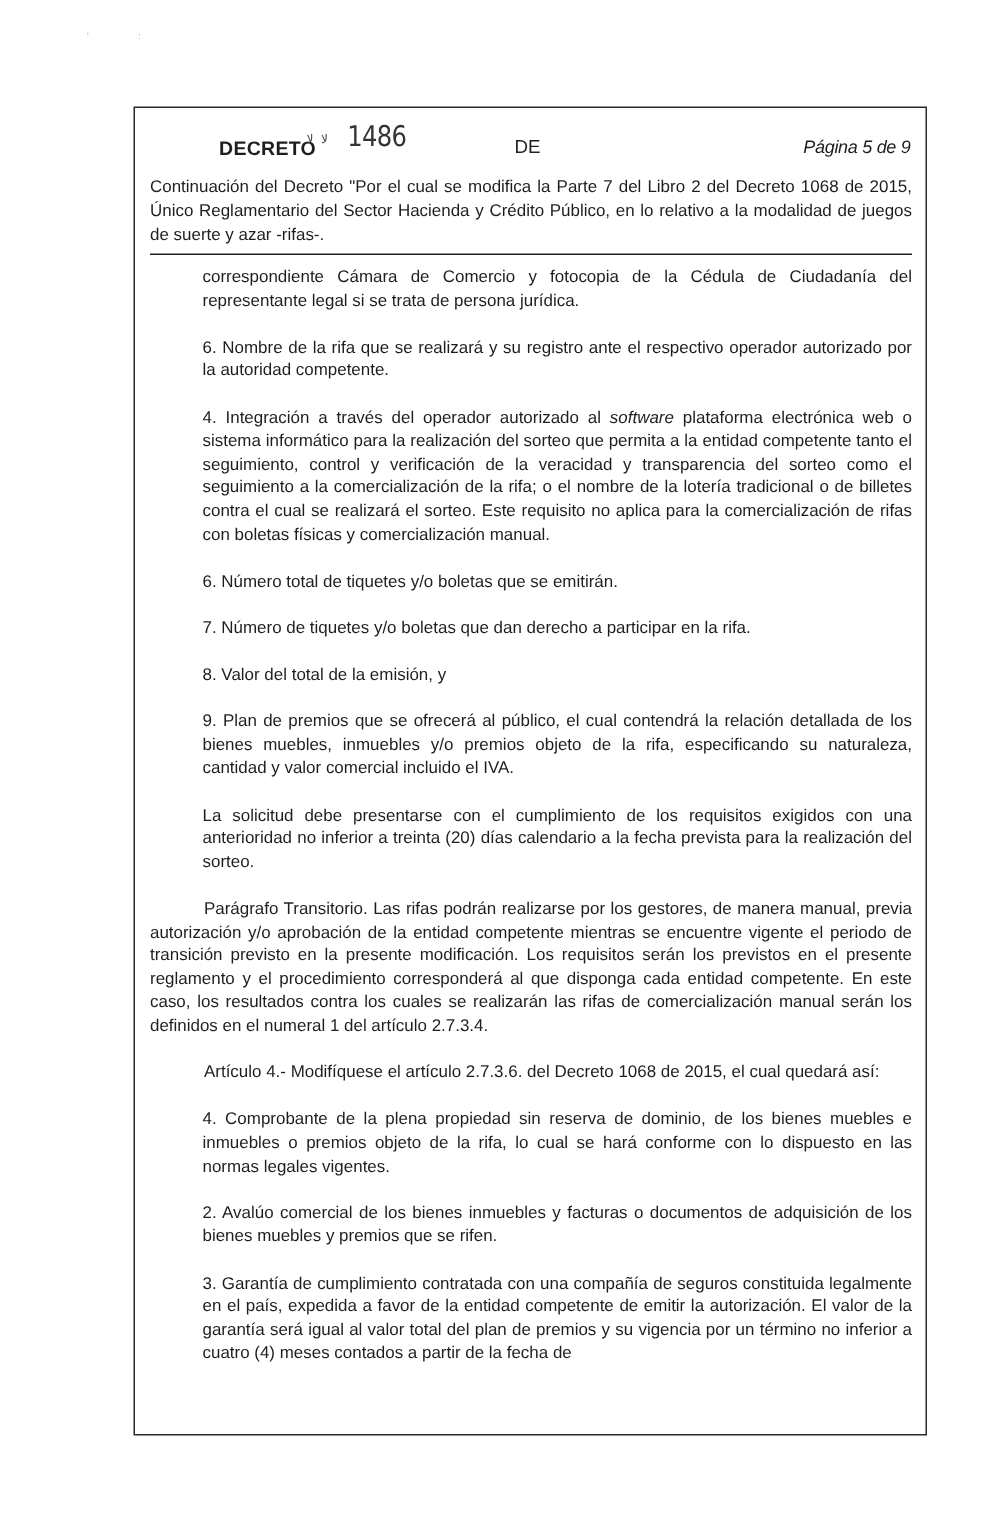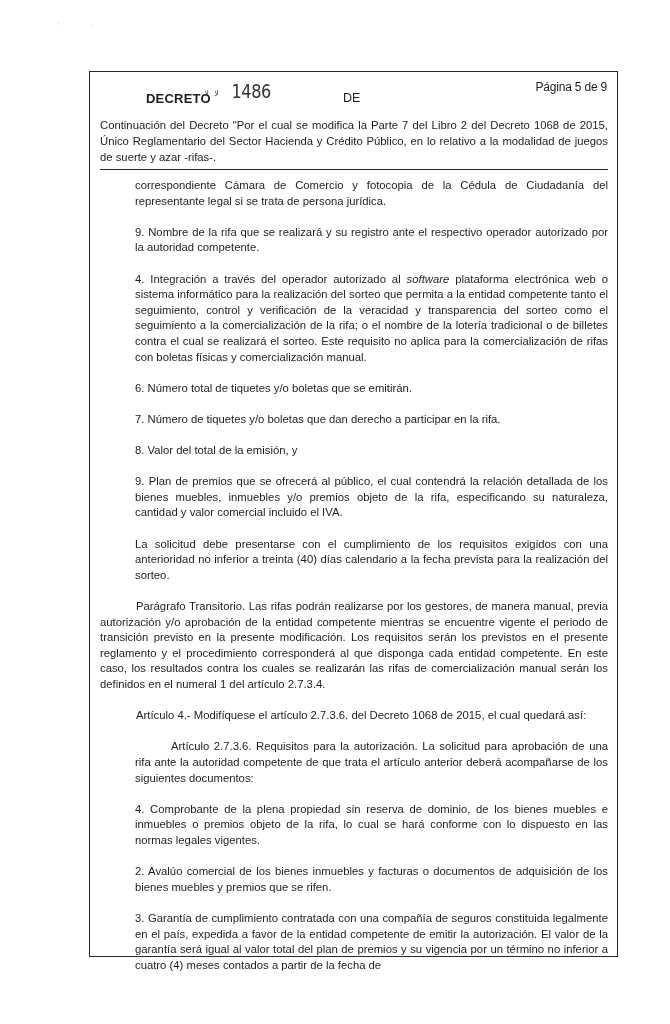--- a/index.html
+++ b/index.html
@@ -6,21 +6,21 @@
   body { width: 670px; height: 1024px; position: relative; overflow: hidden;
          font-family: "Liberation Sans", sans-serif; color: #1e1e1e; }
   .frame { position: absolute; left: 89px; top: 71px; width: 527px; height: 884px;
            border: 1.6px solid #2a2a2a; box-sizing: content-box; }
   .hdr-row { position: absolute; left: 0; top: 0; width: 100%; height: 40px; }
   .decreto { position: absolute; left: 20px; top: 19px; font-weight: bold; font-size: 13px; letter-spacing: 0.2px; padding-left: 36px; }
   .stamp { position: absolute; left: 114px; top: 8px; font-family: "DejaVu Sans Mono", monospace; color: #333; }
   .stamp .marks { font-size: 8px; vertical-align: middle; color: #444; letter-spacing: 1px; }
   .stamp .num { font-size: 19px; letter-spacing: -0.5px; font-family: "DejaVu Sans", sans-serif; font-weight: normal; transform: scaleX(0.85); display: inline-block; }
   .de { position: absolute; left: 253px; top: 19px; font-size: 12.5px; }
-  .pagina { position: absolute; right: 10px; top: 8px; font-size: 12px; letter-spacing: -0.2px; }
+  .pagina { position: absolute; right: 10px; top: 19px; font-size: 12px; letter-spacing: -0.2px; font-style: italic; }
   .continuacion { position: absolute; left: 10px; right: 9px; top: 45px; font-size: 11.3px; line-height: 16px; text-align: justify; }
   .divider { position: absolute; left: 10px; right: 9px; top: 97px; border-top: 1.6px solid #222; }
   .body { position: absolute; left: 10px; right: 9px; top: 106px; font-size: 11.3px; line-height: 15.6px; }
   .body p { margin: 0 0 15.6px 0; text-align: justify; }
   .body p.ind { margin-left: 35px; }
   .body b { font-weight: normal; padding-left: 36px; }
   .tick1 { position: absolute; left: 58px; top: 22px; font-size: 6px; color: #aaa; }
   .tick2 { position: absolute; left: 92px; top: 22px; font-size: 6px; color: #aaa; }
 </style>
 </head>
@@ -38,27 +38,26 @@
     </span>
     <span class="de">DE</span>
     <span class="pagina">Página 5 de 9</span>
   </div>
 
   <div class="continuacion">Continuación del Decreto "Por el cual se modifica la Parte 7 del Libro 2 del Decreto 1068 de 2015, Único Reglamentario del Sector Hacienda y Crédito Público, en lo relativo a la modalidad de juegos de suerte y azar -rifas-.</div>
   <div class="divider"></div>
 
   <div class="body">
     <p class="ind">correspondiente Cámara de Comercio y fotocopia de la Cédula de Ciudadanía del representante legal si se trata de persona jurídica.</p>
-    <p class="ind">9. Nombre de la rifa que se realizará y su registro ante el respectivo operador autorizado por la autoridad competente.</p>
+    <p class="ind">6. Nombre de la rifa que se realizará y su registro ante el respectivo operador autorizado por la autoridad competente.</p>
     <p class="ind"><span>4. Integración a través del operador autorizado al </span><i>software</i><span> plataforma electrónica web o sistema informático para la realización del sorteo que permita a la entidad competente tanto el seguimiento, control y verificación de la veracidad y transparencia del sorteo como el seguimiento a la comercialización de la rifa; o el nombre de la lotería tradicional o de billetes contra el cual se realizará el sorteo. Este requisito no aplica para la comercialización de rifas con boletas físicas y comercialización manual.</span></p>
     <p class="ind">6. Número total de tiquetes y/o boletas que se emitirán.</p>
     <p class="ind">7. Número de tiquetes y/o boletas que dan derecho a participar en la rifa.</p>
     <p class="ind">8. Valor del total de la emisión, y</p>
     <p class="ind">9. Plan de premios que se ofrecerá al público, el cual contendrá la relación detallada de los bienes muebles, inmuebles y/o premios objeto de la rifa, especificando su naturaleza, cantidad y valor comercial incluido el IVA.</p>
-    <p class="ind">La solicitud debe presentarse con el cumplimiento de los requisitos exigidos con una anterioridad no inferior a treinta (40) días calendario a la fecha prevista para la realización del sorteo.</p>
+    <p class="ind">La solicitud debe presentarse con el cumplimiento de los requisitos exigidos con una anterioridad no inferior a treinta (20) días calendario a la fecha prevista para la realización del sorteo.</p>
     <p><b>Parágrafo Transitorio.</b><span> Las rifas podrán realizarse por los gestores, de manera manual, previa autorización y/o aprobación de la entidad competente mientras se encuentre vigente el periodo de transición previsto en la presente modificación. Los requisitos serán los previstos en el presente reglamento y el procedimiento corresponderá al que disponga cada entidad competente. En este caso, los resultados contra los cuales se realizarán las rifas de comercialización manual serán los definidos en el numeral 1 del artículo 2.7.3.4.</span></p>
     <p><b>Artículo 4.-</b><span> Modifíquese el artículo 2.7.3.6. del Decreto 1068 de 2015, el cual quedará así:</span></p>
-    <p class="ind"><b>Artículo 2.7.3.6. Requisitos para la autorización.</b><span> La solicitud para aprobación de una rifa ante la autoridad competente de que trata el artículo anterior deberá acompañarse de los siguientes documentos:</span></p>
     <p class="ind">4. Comprobante de la plena propiedad sin reserva de dominio, de los bienes muebles e inmuebles o premios objeto de la rifa, lo cual se hará conforme con lo dispuesto en las normas legales vigentes.</p>
     <p class="ind">2. Avalúo comercial de los bienes inmuebles y facturas o documentos de adquisición de los bienes muebles y premios que se rifen.</p>
     <p class="ind">3. Garantía de cumplimiento contratada con una compañía de seguros constituida legalmente en el país, expedida a favor de la entidad competente de emitir la autorización. El valor de la garantía será igual al valor total del plan de premios y su vigencia por un término no inferior a cuatro (4) meses contados a partir de la fecha de</p>
   </div>
 </div>
 
 </body></html>

